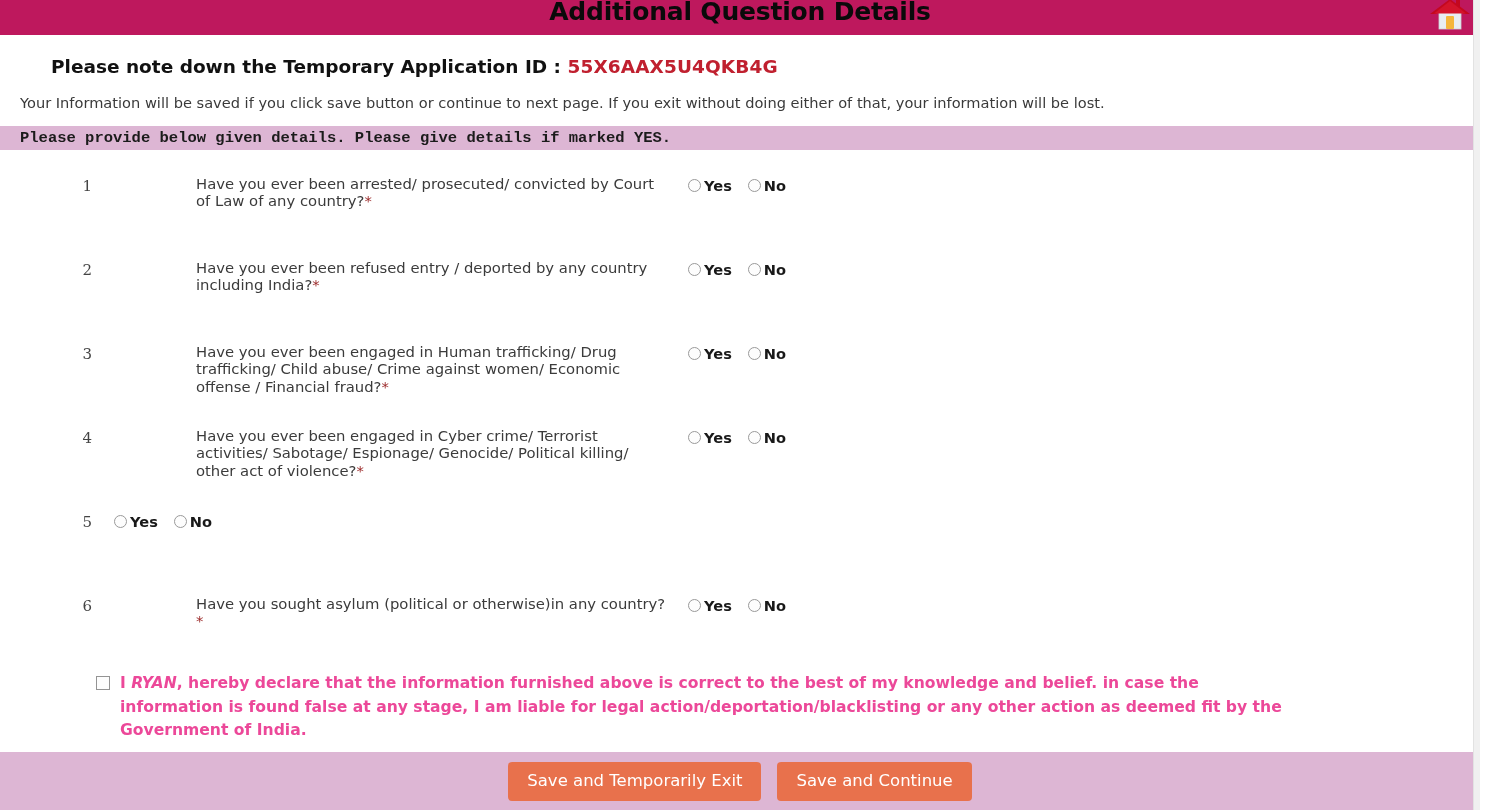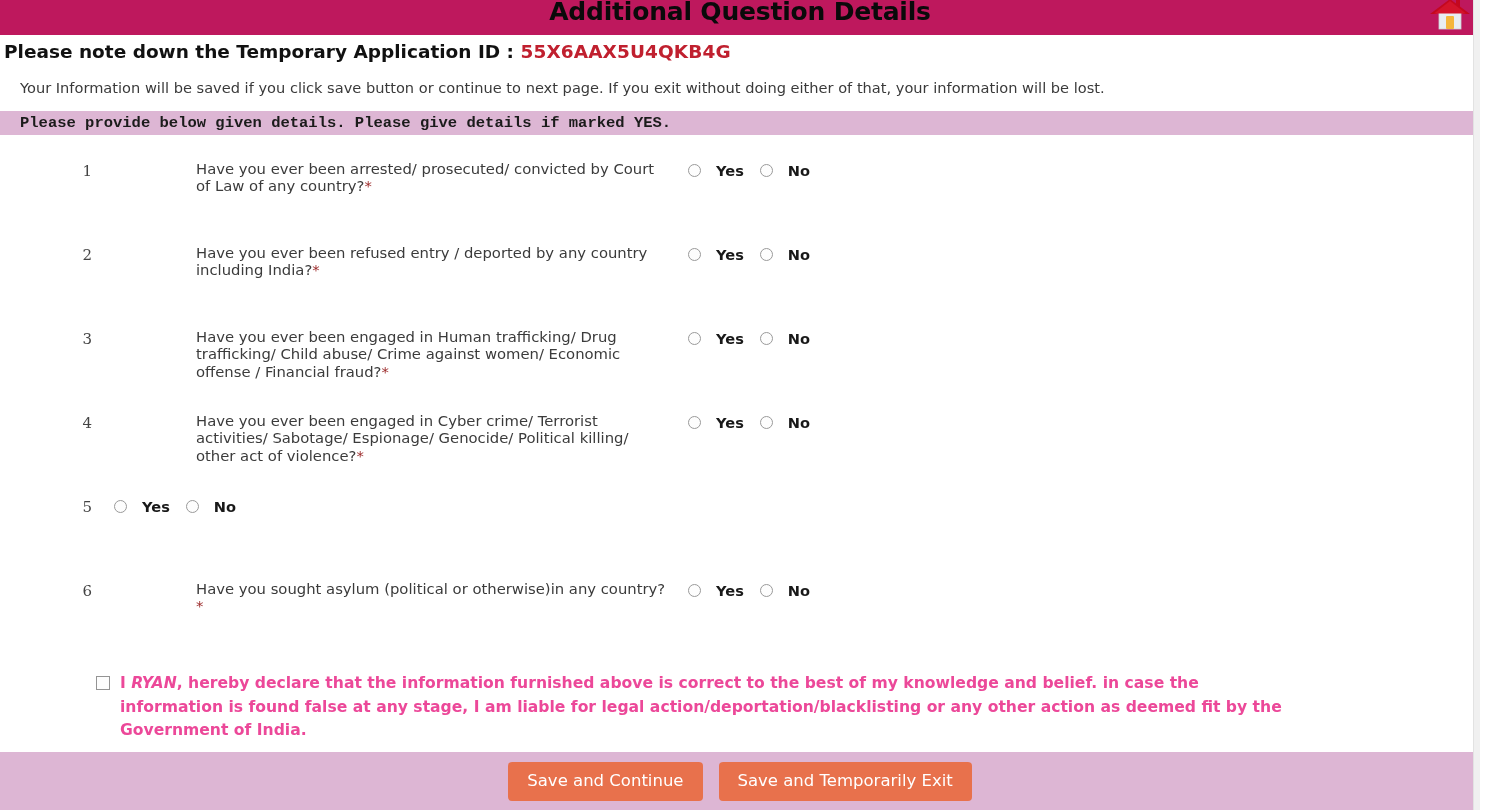--- a/index.html
+++ b/index.html
@@ -52,25 +52,26 @@
   }
   .home-icon {
     position: absolute;
     right: 8px;
     top: -2px;
     width: 44px;
     height: 34px;
   }
   
   .appid-line {
-    padding: 6px 0 0 4px;
+    padding: 21px 0 0 4px;
     font-size: 18.5px;
     font-weight: bold;
     color: #111111;
     white-space: nowrap;
+    margin-left: 47px;
   }
   .appid-value {
     color: #c0202f;
     font-weight: bold;
     letter-spacing: 0.1px;
   }
   
   .notice-line {
     padding: 17px 0 0 20px;
     font-size: 14.6px;
@@ -143,21 +144,20 @@
     border-radius: 50%;
     background: #fdfdfd;
     display: inline-block;
     box-sizing: border-box;
     margin-right: 3px;
   }
   .opt-label {
     font-size: 14.6px;
     font-weight: bold;
     color: #191919;
-    margin-left: 12px;
   }
   
   .declaration {
     position: absolute;
     top: 672px;
     left: 96px;
     width: 1190px;
     display: flex;
     align-items: flex-start;
   }
@@ -327,18 +327,18 @@
     </div>
 
   </div>
 
   <div class="declaration">
     <span class="decl-check"></span>
     <div class="decl-text"><span>I </span><span class="decl-name">RYAN</span><span>, hereby declare that the information furnished above is correct to the best of my knowledge and belief. in case the information is found false at any stage, I am liable for legal action/deportation/blacklisting or any other action as deemed fit by the Government of India.</span></div>
   </div>
 
   <div class="footer">
+    <button class="btn">Save and Temporarily Exit</button>
     <button class="btn">Save and Continue</button>
-    <button class="btn">Save and Temporarily Exit</button>
   </div>
 
   <div class="scroll-strip"></div>
 </div>
 
 </body></html>

